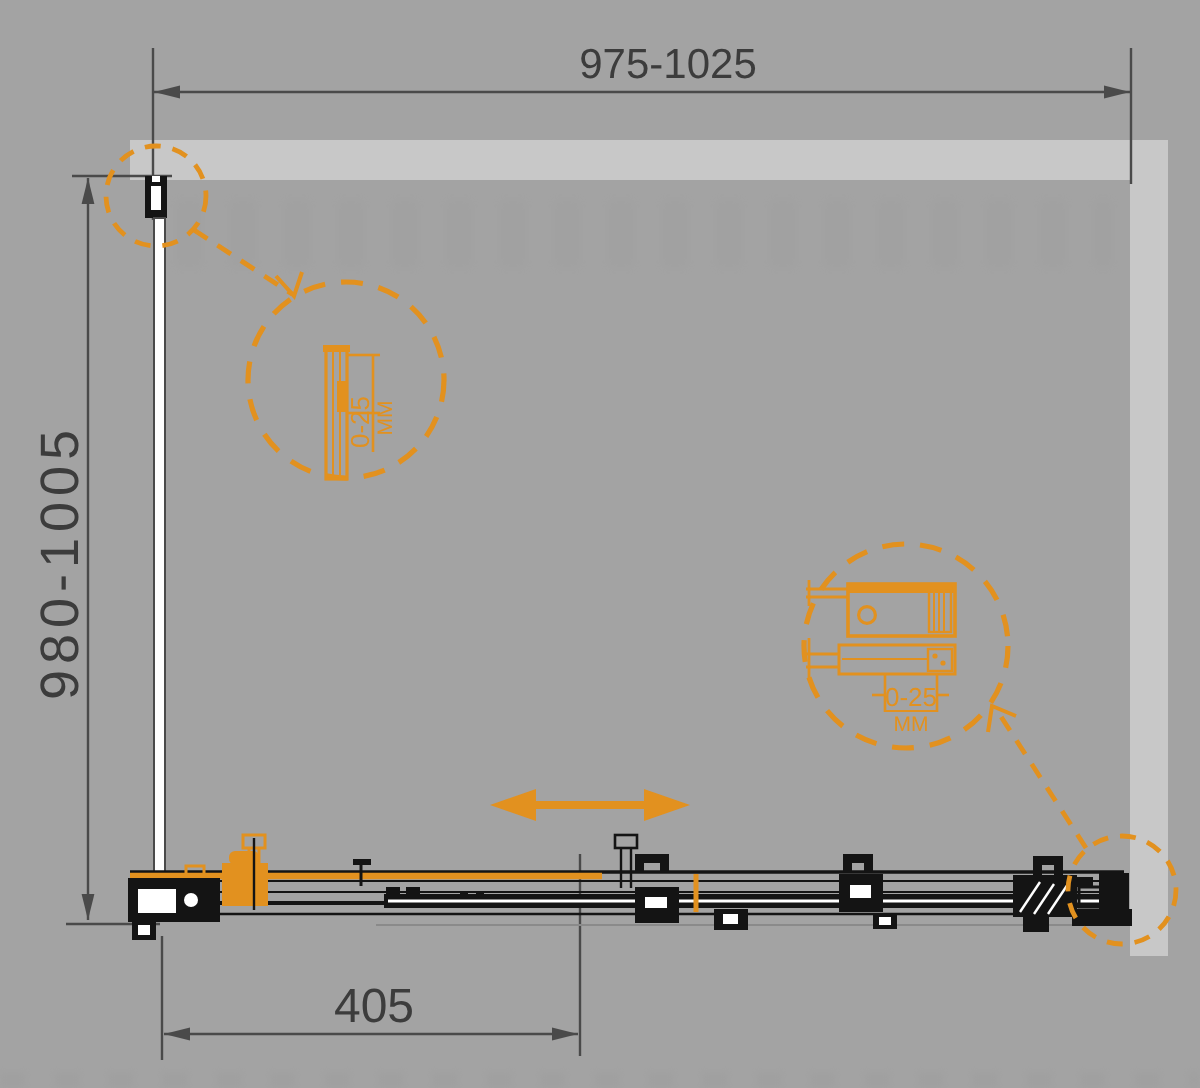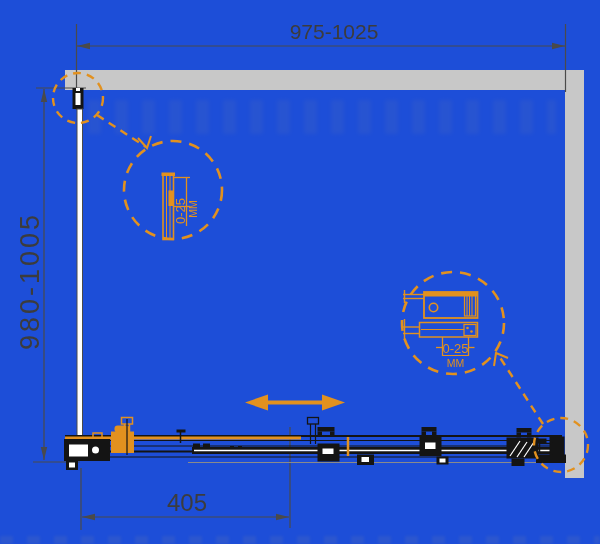--- a/index.html
+++ b/index.html
@@ -1,16 +1,16 @@
 <!DOCTYPE html>
 <html style="--accent-orange: #e2911f; --wall-gray: #c8c8c8; --line-black: #141414; --dim-gray: #4a4a4a;"><head>
 <meta charset="utf-8">
 <style>
   html,body{margin:0;padding:0;background:#ffffff;}
-  #stage{position:relative;width:600px;height:544px;background:#1d4ed8;overflow:hidden;
+  #stage{position:relative;width:600px;height:544px;background:#a3a3a3;overflow:hidden;
          font-family:"Liberation Sans",sans-serif;}
   svg{position:absolute;left:0;top:0;}
   .wall{fill:var(--wall-gray,#c8c8c8);}
   .dim{stroke:var(--dim-gray,#4a4a4a);stroke-width:1.2;fill:none;}
   .dimf{fill:var(--dim-gray,#4a4a4a);}
   .dimtext{fill:#3c3c3c;font-family:"Liberation Sans",sans-serif;}
   .blk{fill:var(--line-black,#141414);}
   .blkl{stroke:var(--line-black,#141414);fill:none;}
   .org{stroke:var(--accent-orange,#e2911f);fill:none;}
   .orgf{fill:var(--accent-orange,#e2911f);}

